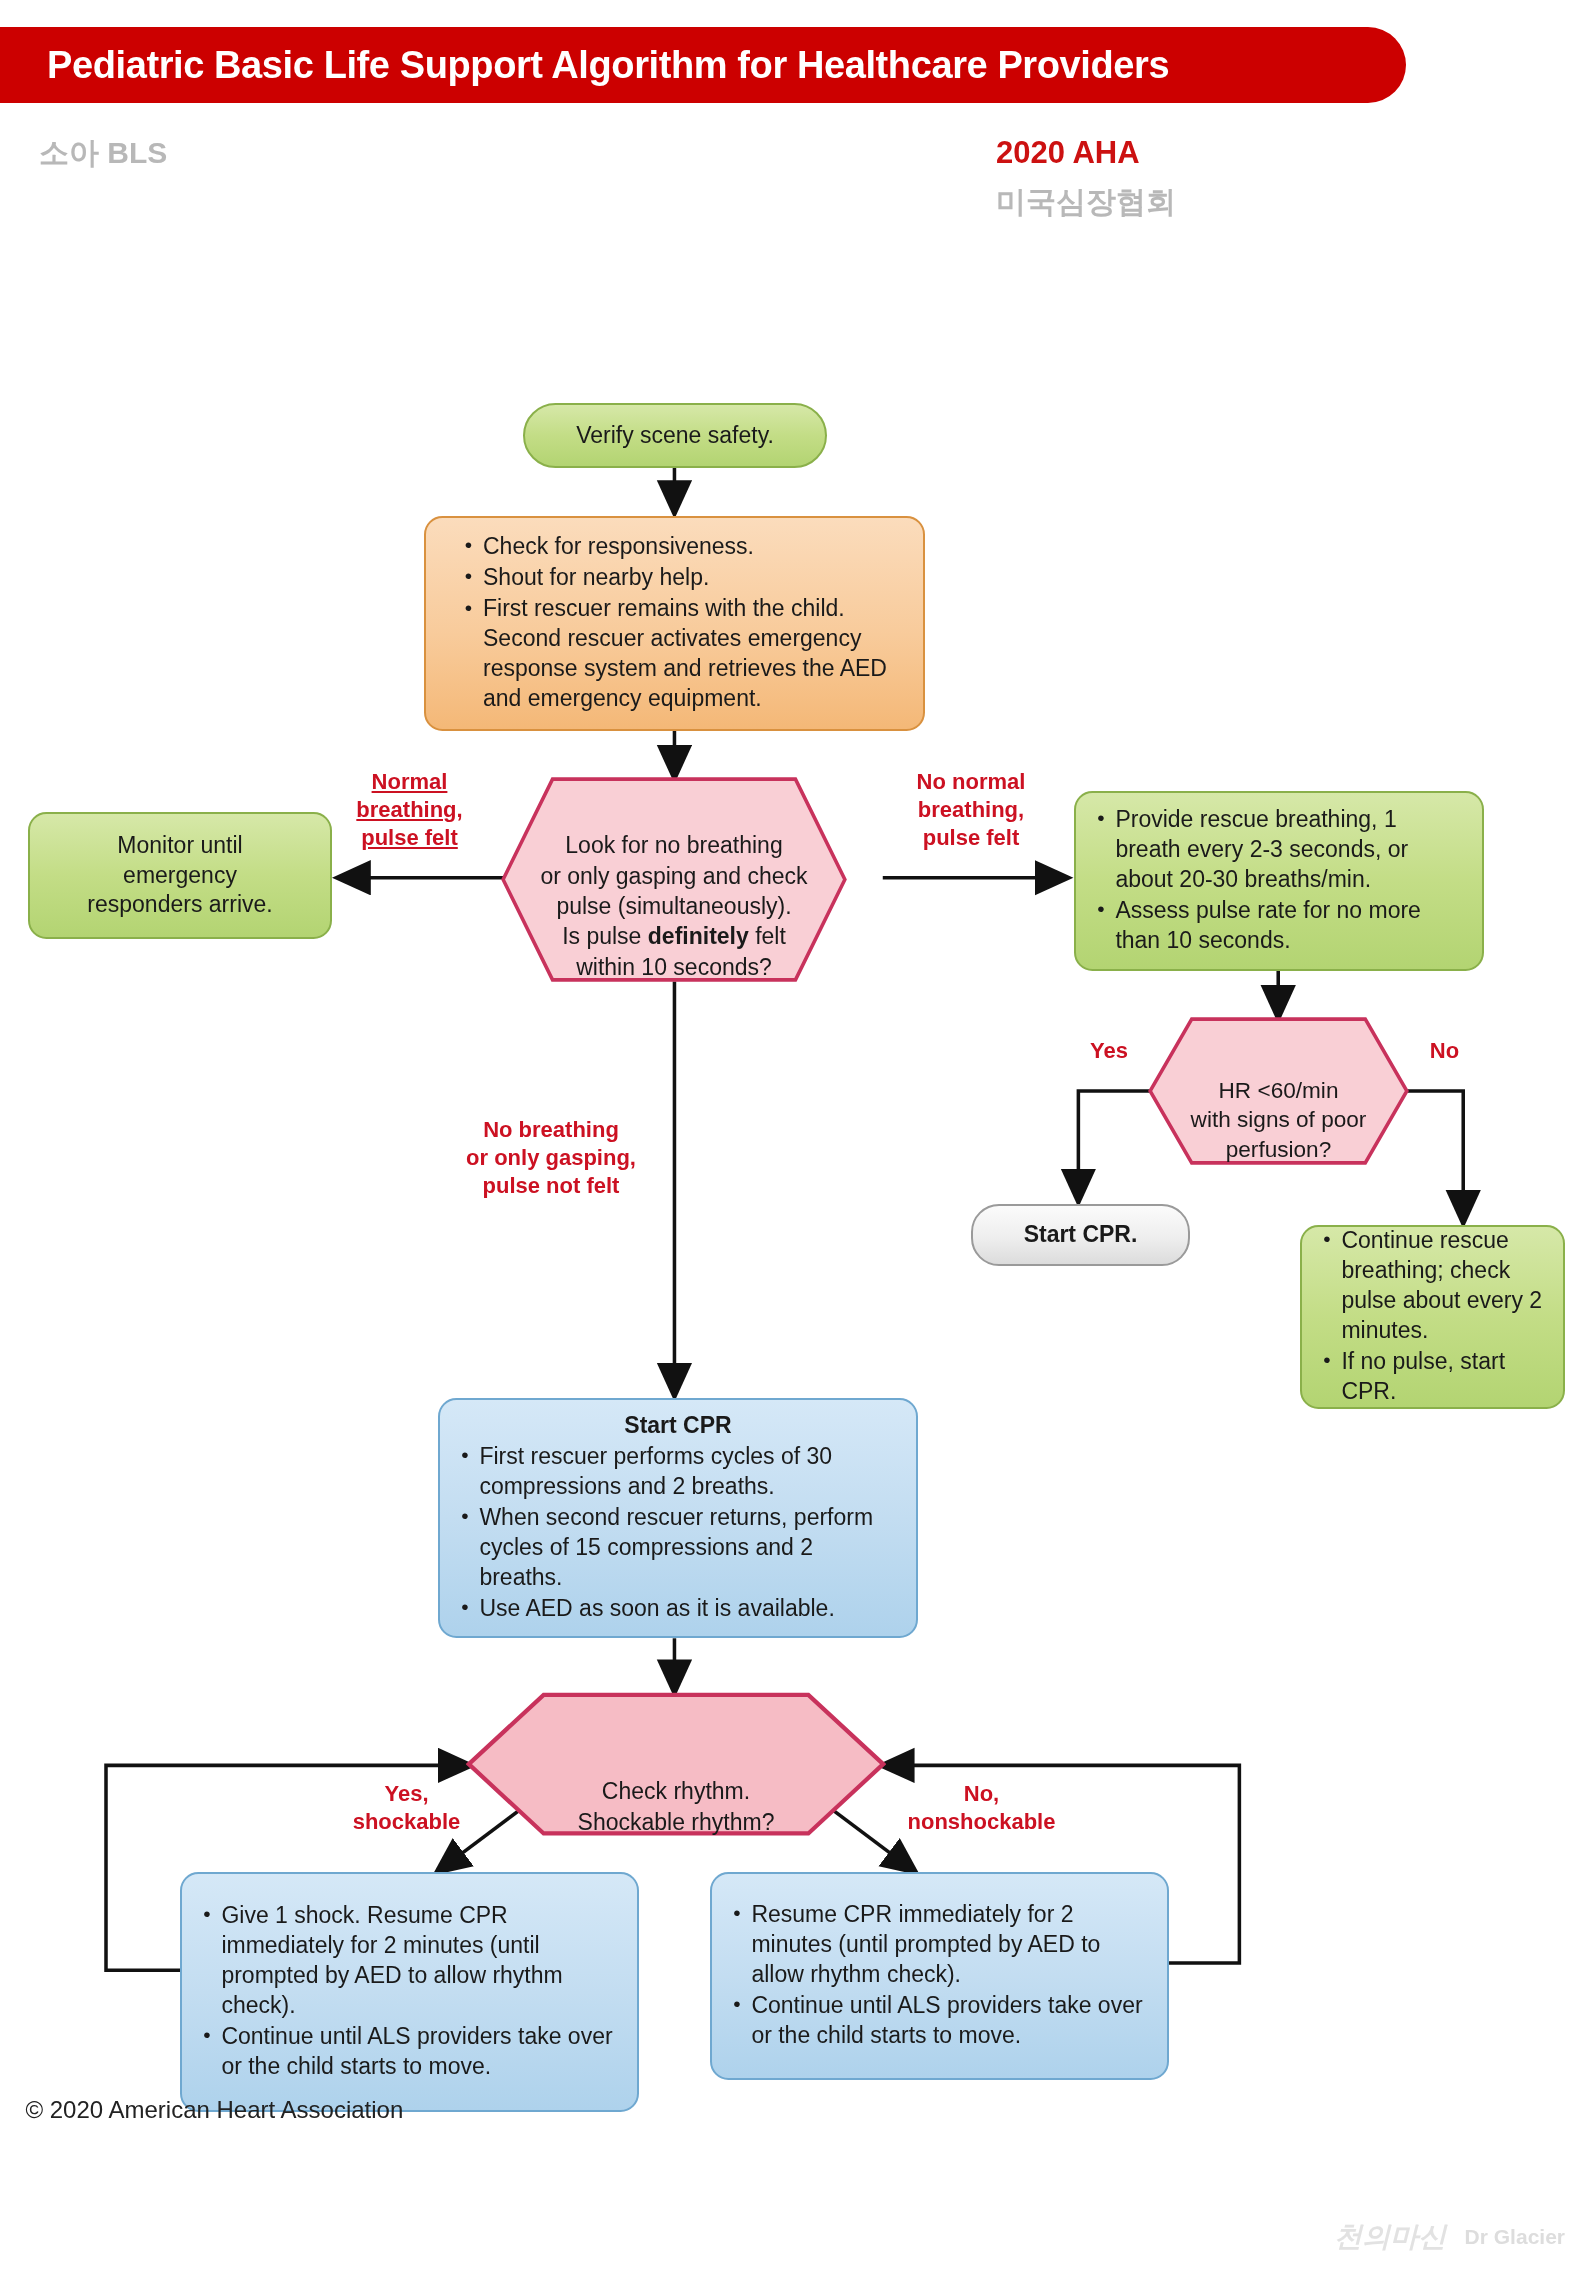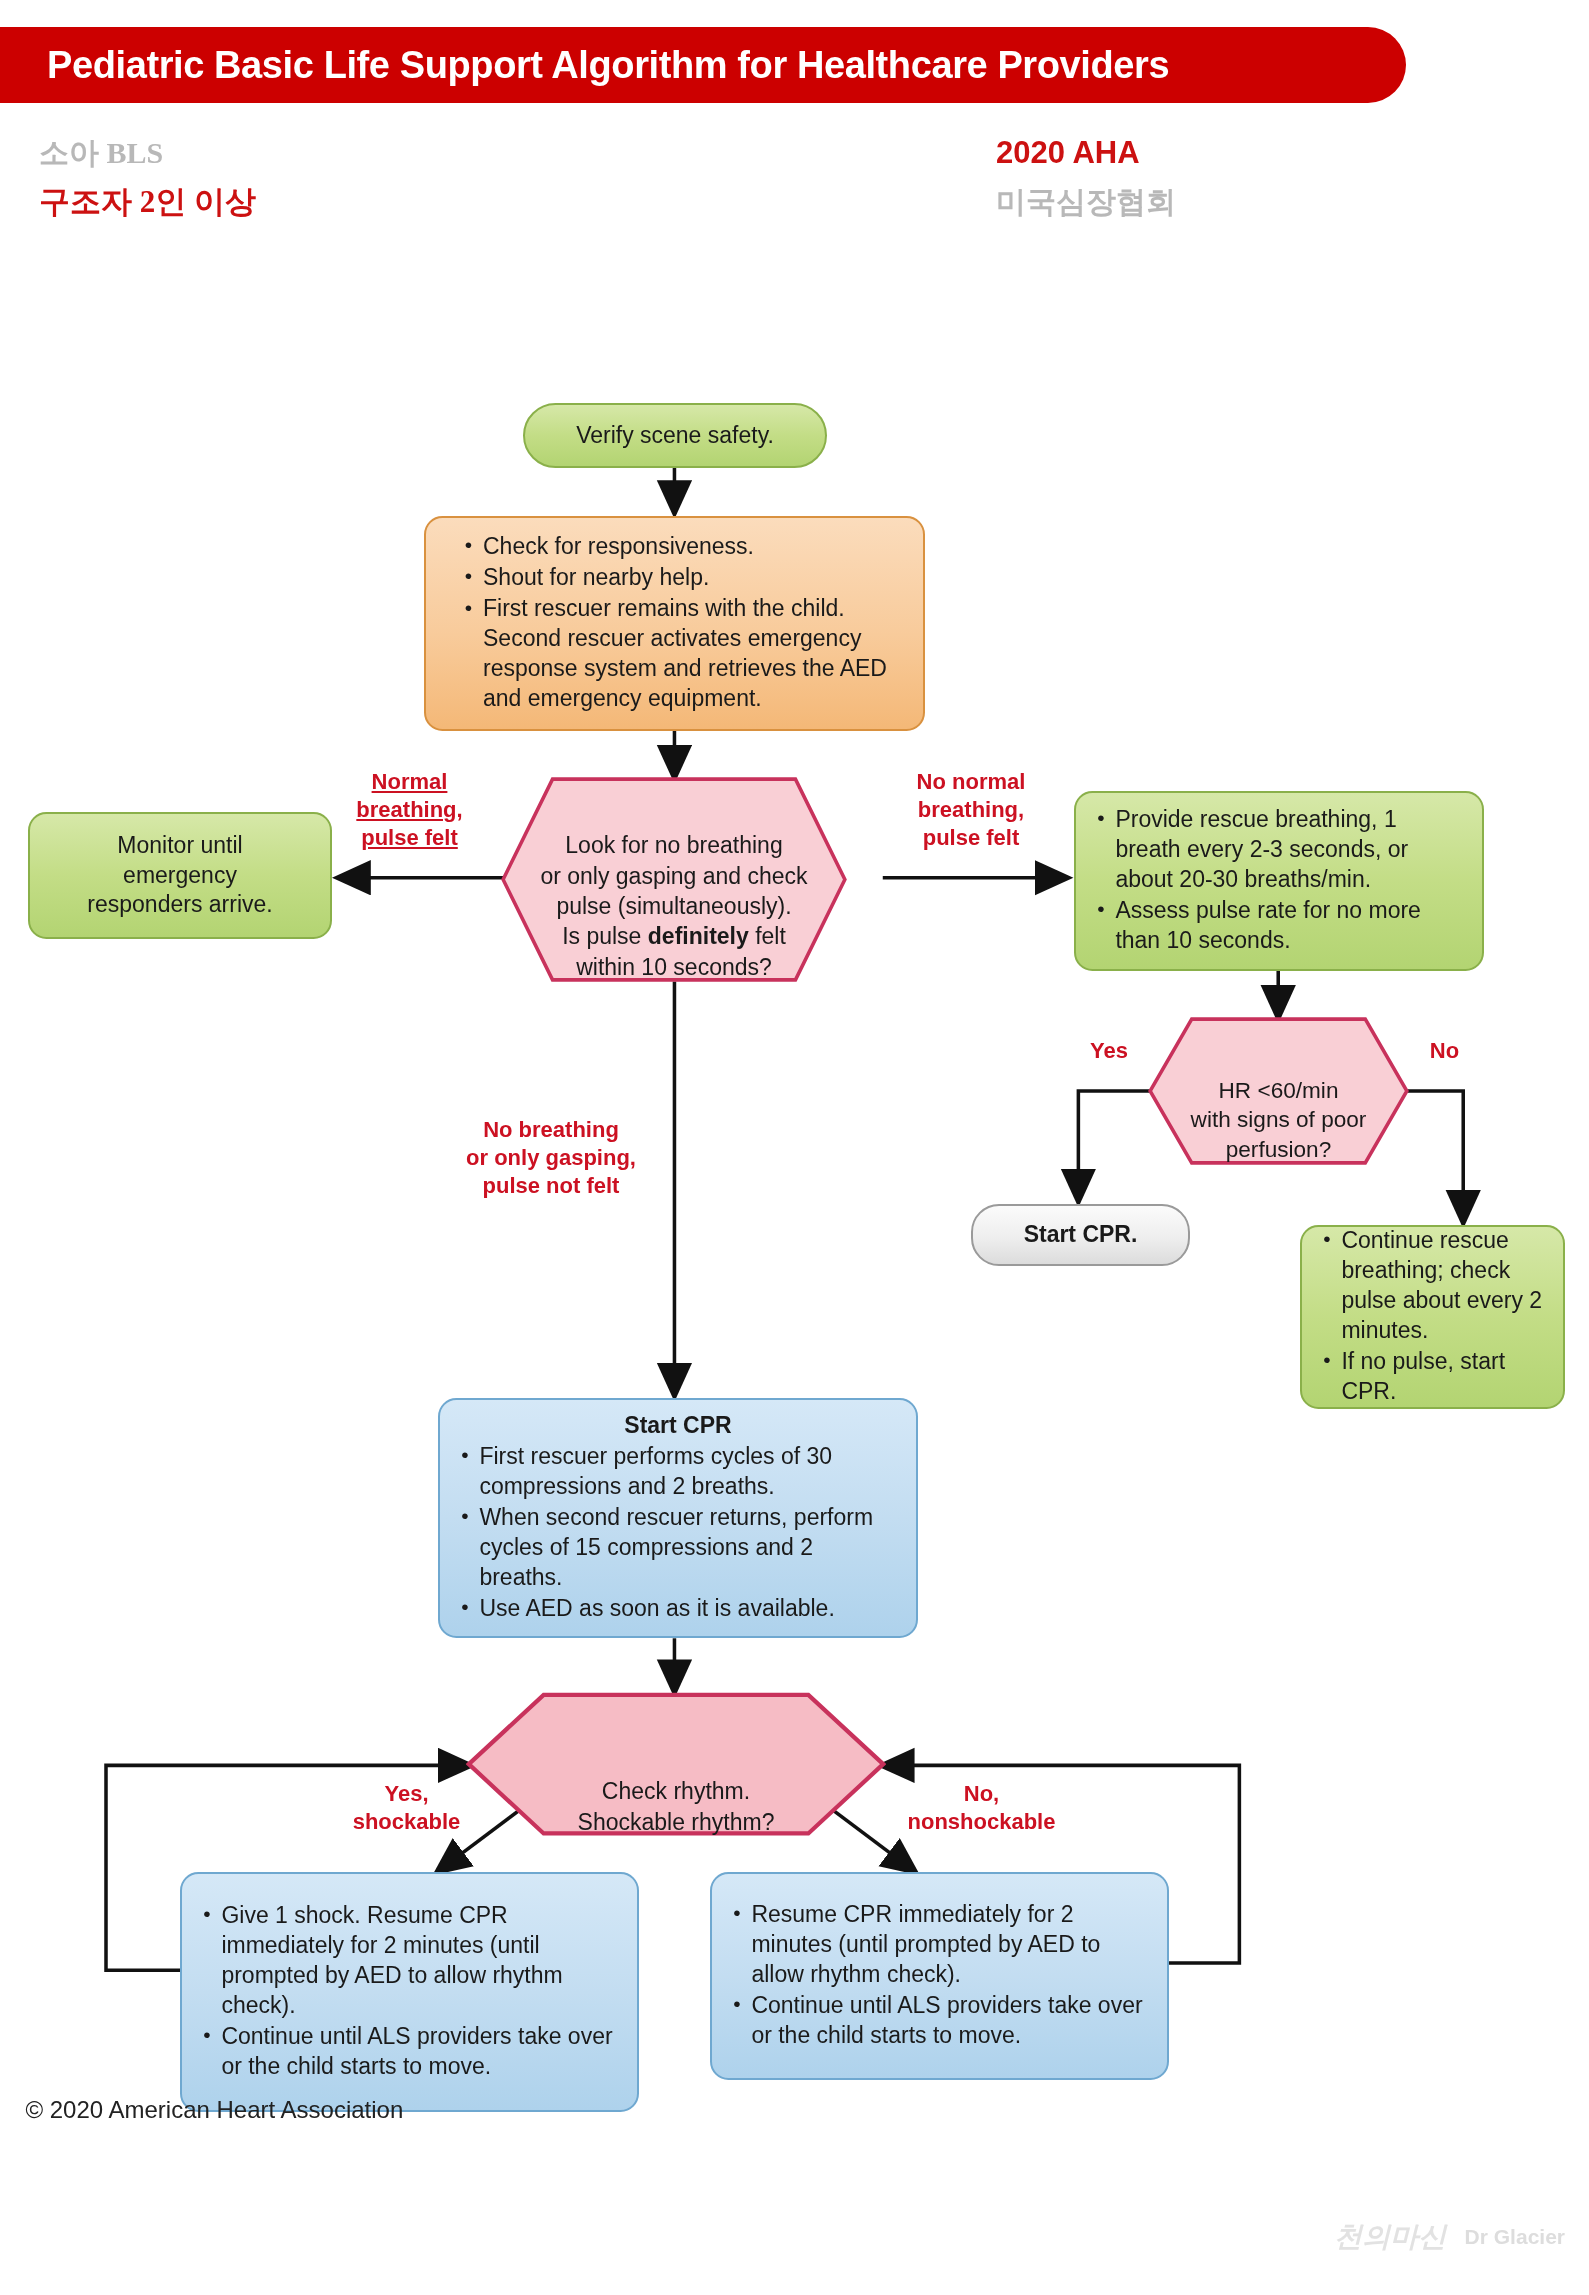--- a/index.html
+++ b/index.html
@@ -20,21 +20,21 @@
     display: flex; align-items: center;
   }
   .title-text {
     color: #ffffff;
     font-size: 38px;
     font-weight: bold;
     letter-spacing: -0.4px;
     margin-left: 47px;
     white-space: nowrap;
   }
-  .sub-left { position: absolute; left: 39px; top: 134px; width: 565px; font-family: Liberation Serif, serif; }
+  .sub-left { position: absolute; left: 39px; top: 134px; width: 565px; }
   .sub-right { position: absolute; right: 28px; top: 134px; width: 565px; text-align: left; }
   .sub-gray {
     color: #b8b8b8; font-size: 30px; font-weight: bold; line-height: 1.25;
     white-space: nowrap;
   }
   .sub-red {
     color: #cc1111; font-size: 31px; font-weight: bold; line-height: 1.25;
     margin-top: 11.3px; white-space: nowrap;
   }
 
@@ -121,21 +121,20 @@
 <body>
 
 <div id="page">
 
   <div class="title-bar">
     <div class="title-text">Pediatric Basic Life Support Algorithm for Healthcare Providers</div>
   </div>
 
   <div class="sub-left">
     <div class="sub-gray">소아 BLS</div>
-    <div class="sub-red">구조자 2인 이상</div>
   </div>
 
   <div class="sub-right">
     <div class="sub-red" style="margin-top:0">2020 AHA</div>
     <div class="sub-gray" style="margin-top:10px">미국심장협회</div>
   </div>
 
   <svg id="wires" viewBox="0 0 2250 3250">
     <defs>
       <marker id="arrow" markerWidth="13" markerHeight="13" refX="9" refY="5" orient="auto" markerUnits="strokeWidth">

